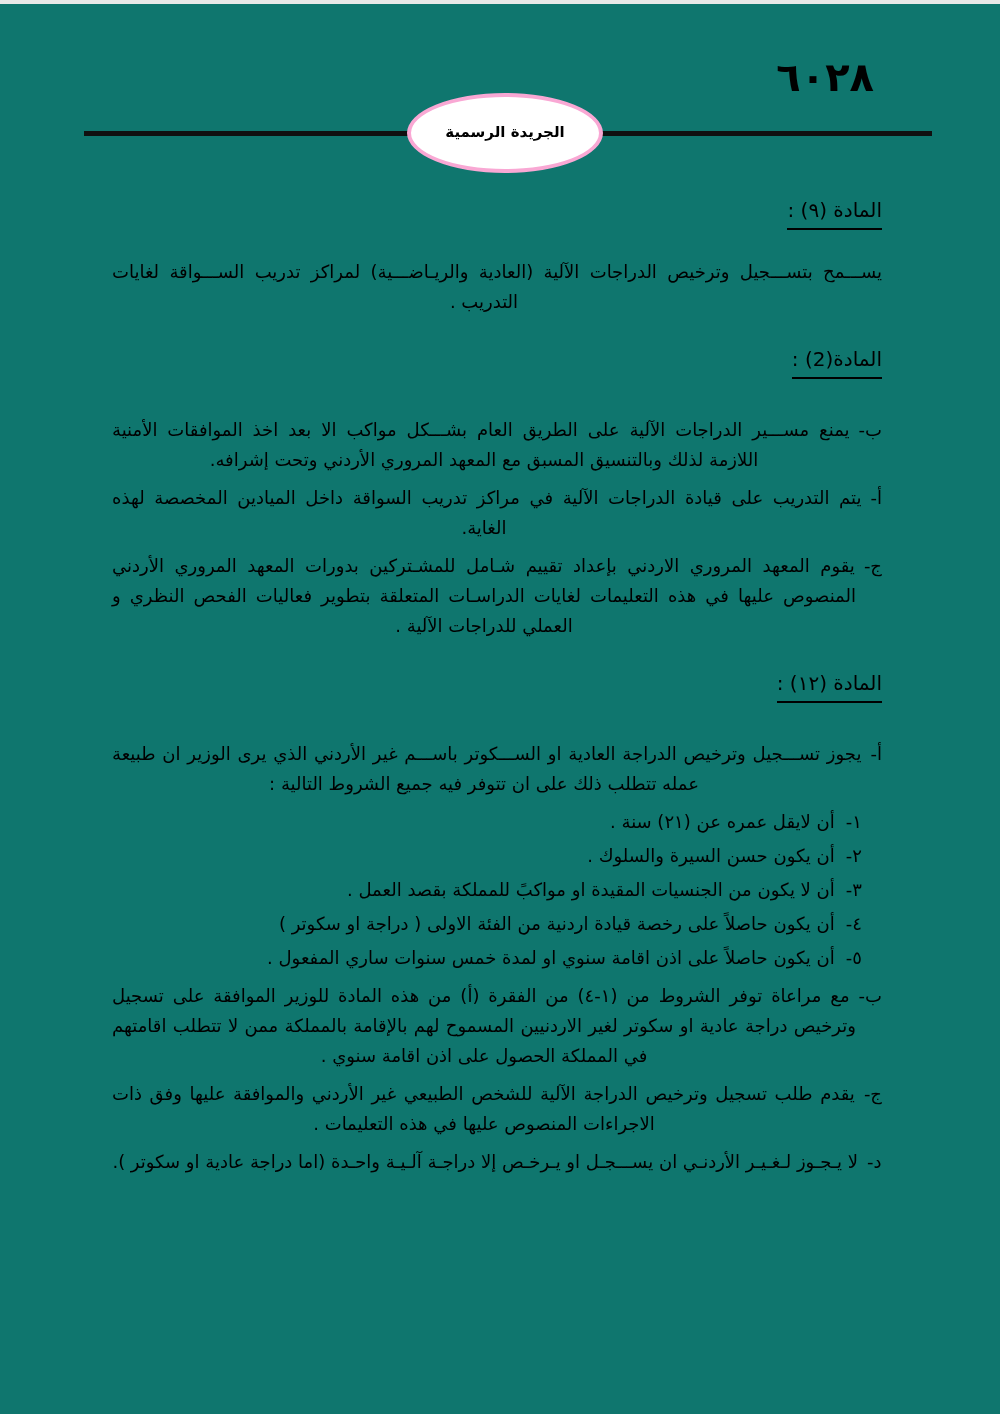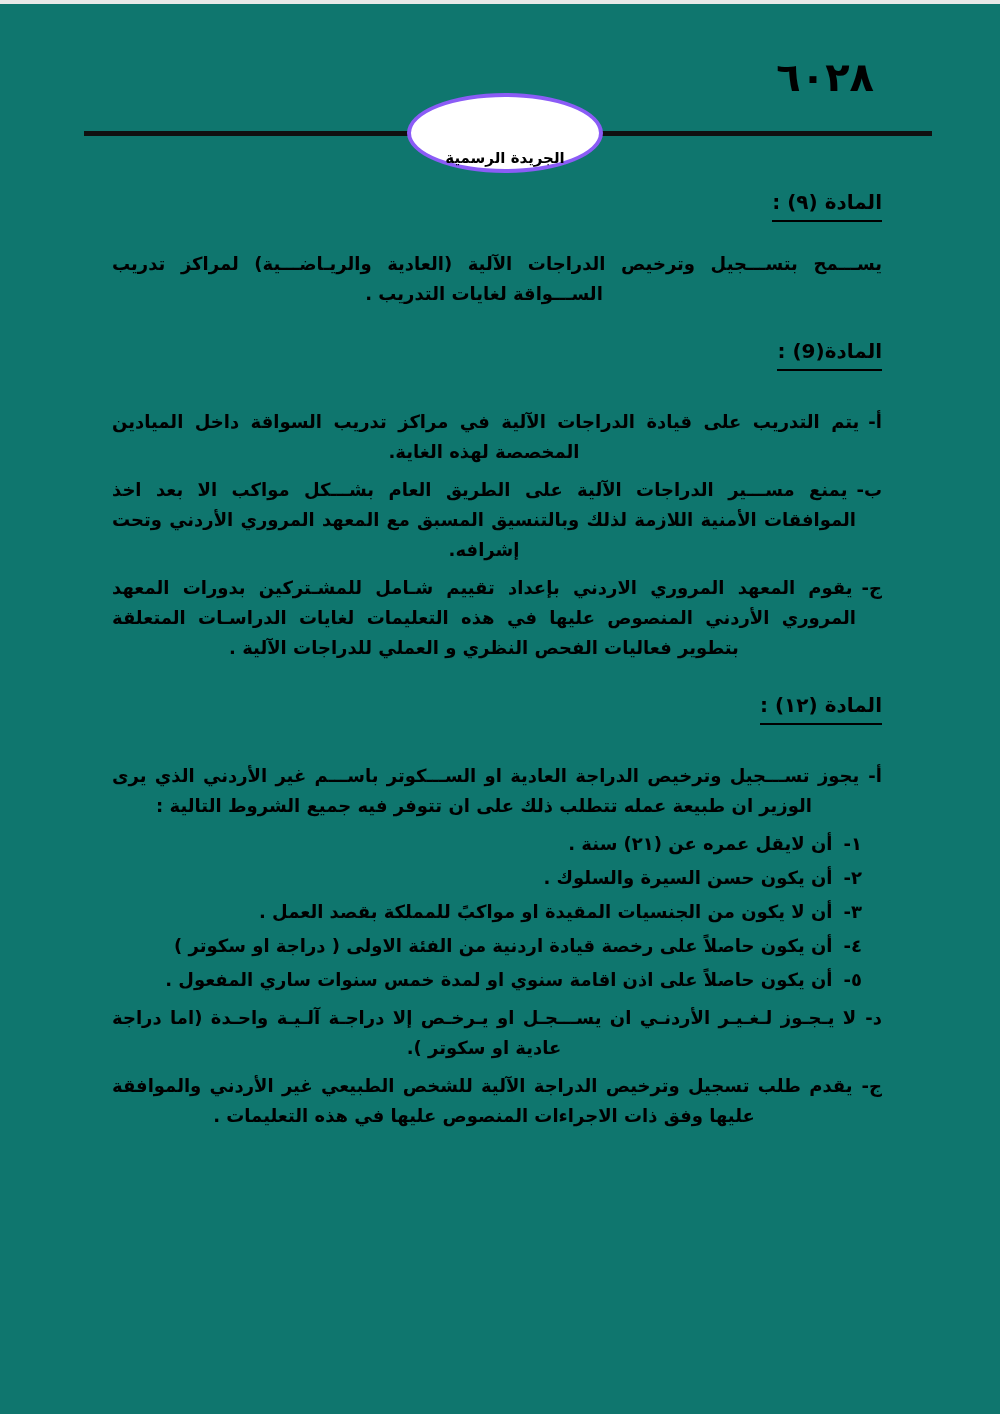--- a/index.html
+++ b/index.html
@@ -31,40 +31,40 @@
     height: 5px;
     background: #101010;
   }
   .header-ellipse {
     position: absolute;
     top: 89px;
     left: 407px;
     width: 188px;
     height: 72px;
     background: #ffffff;
-    border: 4px solid #8b5cf6;
+    border: 4px solid #f9a8d4;
     border-radius: 50%;
     display: flex;
-    align-items: flex-end;
+    align-items: center;
     justify-content: center;
   }
   .header-ellipse span {
     direction: rtl;
     font-size: 15px;
     font-weight: bold;
     padding-bottom: 2px;
   }
   .content {
     position: absolute;
-    top: 183px;
+    top: 191px;
     right: 118px;
     left: 112px;
     direction: rtl;
     font-size: 18px;
-    font-weight: bold;
+    font-weight: normal;
     line-height: 30px;
   }
   .article { margin: 0 0 27px 0; }
   .article-heading {
     text-align: right;
     font-size: 20px;
     line-height: 30px;
     margin: 0 0 13px 0;
   }
   .article.spaced .article-heading { margin-bottom: 36px; }
@@ -100,30 +100,31 @@
     <span>الجريدة الرسمية</span>
   </div>
   <div class="content" id="articles-root">
       <section class="article">
         <div class="article-heading"><span class="heading-text">المادة (٩) :</span></div>
       </section>
       <section class="article">
         <p class="para"><span>يســـمح بتســـجيل وترخيص الدراجات الآلية (العادية والريـاضـــية) لمراكز تدريب الســـواقة لغايات التدريب .</span></p>
       </section>
       <section class="article spaced">
-        <div class="article-heading"><span class="heading-text">المادة(9) :</span></div>
+        <div class="article-heading"><span class="heading-text">المادة(2) :</span></div>
+        <p class="para"><span class="marker">ب-</span><span>يمنع مســـير الدراجات الآلية على الطريق العام بشـــكل مواكب الا بعد اخذ الموافقات الأمنية اللازمة لذلك وبالتنسيق المسبق مع المعهد المروري الأردني وتحت إشرافه.</span></p>
         <p class="para"><span class="marker">أ-</span><span>يتم التدريب على قيادة الدراجات الآلية في مراكز تدريب السواقة داخل الميادين المخصصة لهذه الغاية.</span></p>
-        <p class="para"><span class="marker">ب-</span><span>يمنع مســـير الدراجات الآلية على الطريق العام بشـــكل مواكب الا بعد اخذ الموافقات الأمنية اللازمة لذلك وبالتنسيق المسبق مع المعهد المروري الأردني وتحت إشرافه.</span></p>
         <p class="para"><span class="marker">ج-</span><span>يقوم المعهد المروري الاردني بإعداد تقييم شـامل للمشـتركين بدورات المعهد المروري الأردني المنصوص عليها في هذه التعليمات لغايات الدراسـات المتعلقة بتطوير فعاليات الفحص النظري و العملي للدراجات الآلية .</span></p>
       </section>
       <section class="article spaced">
         <div class="article-heading"><span class="heading-text">المادة (١٢) :</span></div>
         <p class="para"><span class="marker">أ-</span><span>يجوز تســـجيل وترخيص الدراجة العادية او الســـكوتر باســـم غير الأردني الذي يرى الوزير ان طبيعة عمله تتطلب ذلك على ان تتوفر فيه جميع الشروط التالية :</span></p>
         <p class="para subitem"><span class="marker">١-</span><span>أن لايقل عمره عن (٢١) سنة .</span></p>
         <p class="para subitem"><span class="marker">٢-</span><span>أن يكون حسن السيرة والسلوك .</span></p>
         <p class="para subitem"><span class="marker">٣-</span><span>أن لا يكون من الجنسيات المقيدة او مواكبً للمملكة بقصد العمل .</span></p>
         <p class="para subitem"><span class="marker">٤-</span><span>أن يكون حاصلاً على رخصة قيادة اردنية من الفئة الاولى ( دراجة او سكوتر )</span></p>
         <p class="para subitem"><span class="marker">٥-</span><span>أن يكون حاصلاً على اذن اقامة سنوي او لمدة خمس سنوات ساري المفعول .</span></p>
+        <p class="para"><span class="marker">ب-</span><span>مع مراعاة توفر الشروط من (١-٤) من الفقرة (أ) من هذه المادة للوزير الموافقة على تسجيل وترخيص دراجة عادية او سكوتر لغير الاردنيين المسموح لهم بالإقامة بالمملكة ممن لا تتطلب اقامتهم في المملكة الحصول على اذن اقامة سنوي .</span></p>
+        <p class="para"><span class="marker">ج-</span><span>يقدم طلب تسجيل وترخيص الدراجة الآلية للشخص الطبيعي غير الأردني والموافقة عليها وفق ذات الاجراءات المنصوص عليها في هذه التعليمات .</span></p>
         <p class="para"><span class="marker">د-</span><span>لا يـجـوز لـغـيـر الأردنـي ان يســـجـل او يـرخـص إلا دراجـة آلـيـة واحـدة (اما دراجة عادية او سكوتر ).</span></p>
-        <p class="para"><span class="marker">ج-</span><span>يقدم طلب تسجيل وترخيص الدراجة الآلية للشخص الطبيعي غير الأردني والموافقة عليها وفق ذات الاجراءات المنصوص عليها في هذه التعليمات .</span></p>
       </section>
     </div>
 </div>
 
 </body></html>

